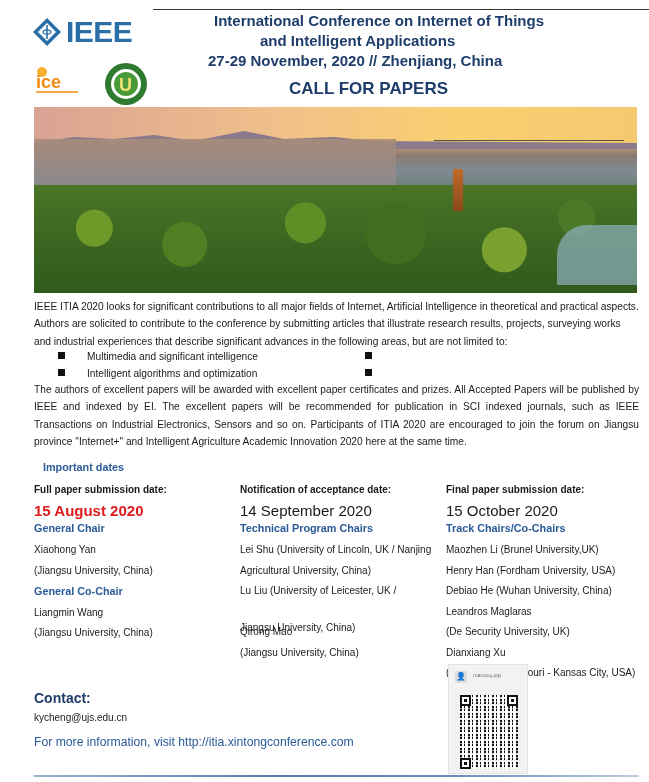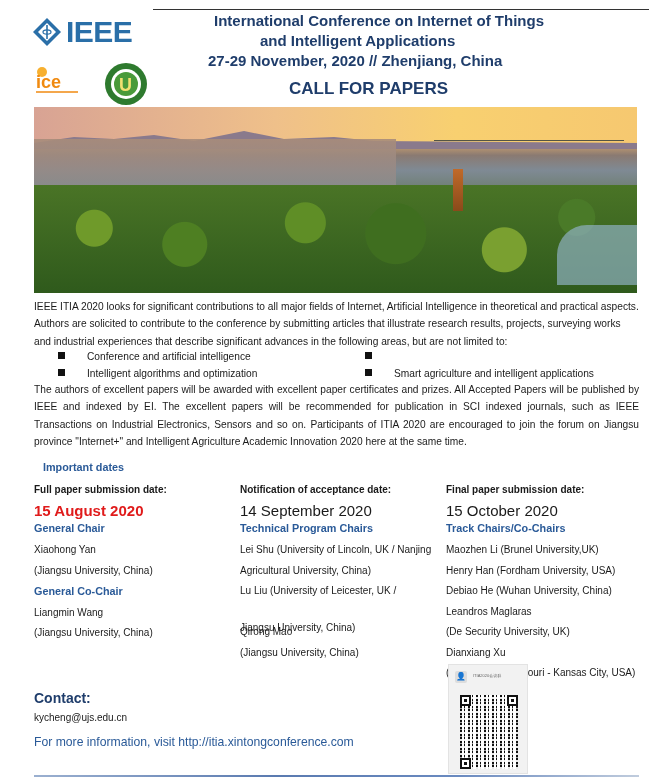--- a/index.html
+++ b/index.html
@@ -105,24 +105,24 @@
   <div class="bridge"></div>
   <div class="city"></div>
   <div class="trees"></div>
   <div class="pagoda"></div>
   <div class="water"></div>
 </div>
 
 <div class="intro">IEEE ITIA 2020 looks for significant contributions to all major fields of Internet, Artificial Intelligence in theoretical and practical aspects. Authors are solicited to contribute to the conference by submitting articles that illustrate research results, projects, surveying works and industrial experiences that describe significant advances in the following areas, but are not limited to:</div>
 
 <div class="bullets">
-  <div class="bullet" style="left:24px; top:0;"><span class="sq"></span><span>Conference and artificial intelligence</span></div>
+  <div class="bullet" style="left:24px; top:0;"><span class="sq"></span><span>Multimedia and significant intelligence</span></div>
   <div class="bullet" style="left:331px; top:0;"><span class="sq"></span></div>
   <div class="bullet" style="left:24px; top:17px;"><span class="sq"></span><span>Intelligent algorithms and optimization</span></div>
-  <div class="bullet" style="left:331px; top:17px;"><span class="sq"></span><span>Smart agriculture and intelligent applications</span></div>
+  <div class="bullet" style="left:331px; top:17px;"><span class="sq"></span></div>
 </div>
 
 <div class="awards">The authors of excellent papers will be awarded with excellent paper certificates and prizes. All Accepted Papers will be published by IEEE and indexed by EI.  The excellent papers will be recommended for publication in SCI indexed journals, such as IEEE Transactions on Industrial Electronics, Sensors and so on. Participants of ITIA 2020 are encouraged to join the forum on Jiangsu province "Internet+" and Intelligent Agriculture Academic Innovation 2020 here at the same time.</div>
 
 <div class="section-title" style="left:34px; top:461px;margin-left:9px;">Important dates</div>
 
 <div class="date-label" style="left:34px; top:484px;">Full paper submission date:</div>
 <div class="date-value red" style="left:34px; top:502px;">15 August 2020</div>
 <div class="date-label" style="left:240px; top:484px;">Notification of acceptance date:</div>
 <div class="date-value" style="left:240px; top:502px;">14 September 2020</div>

